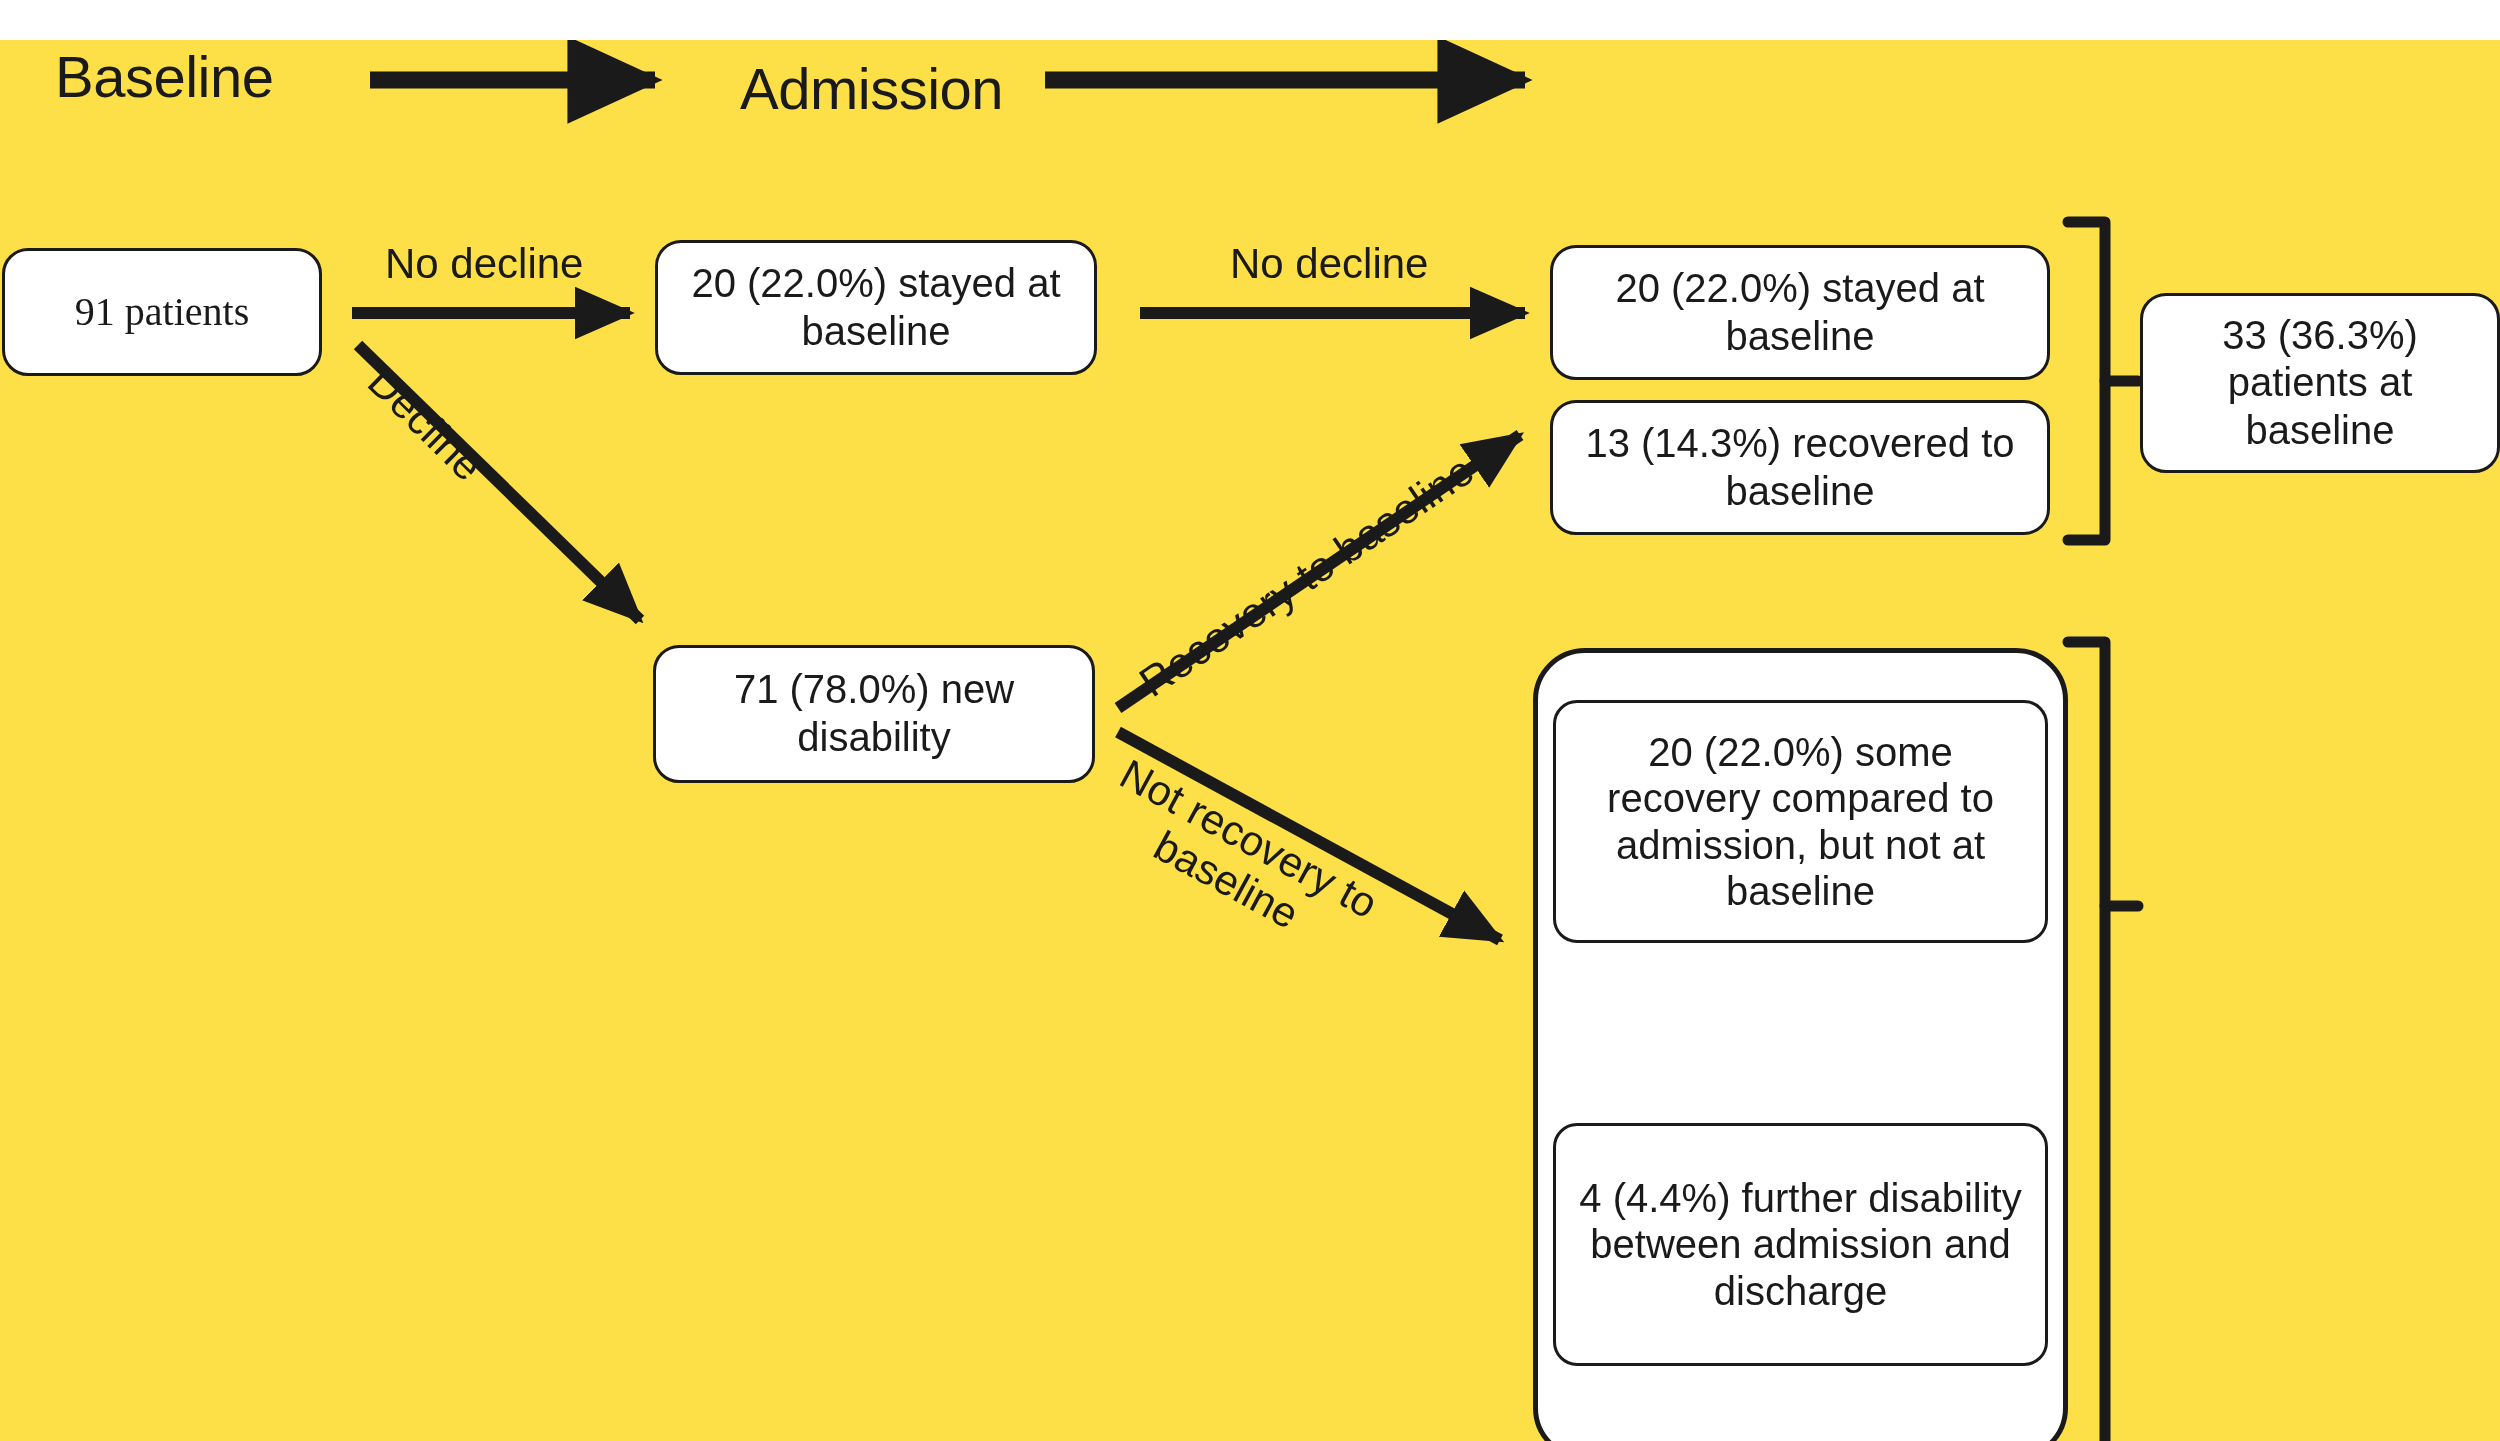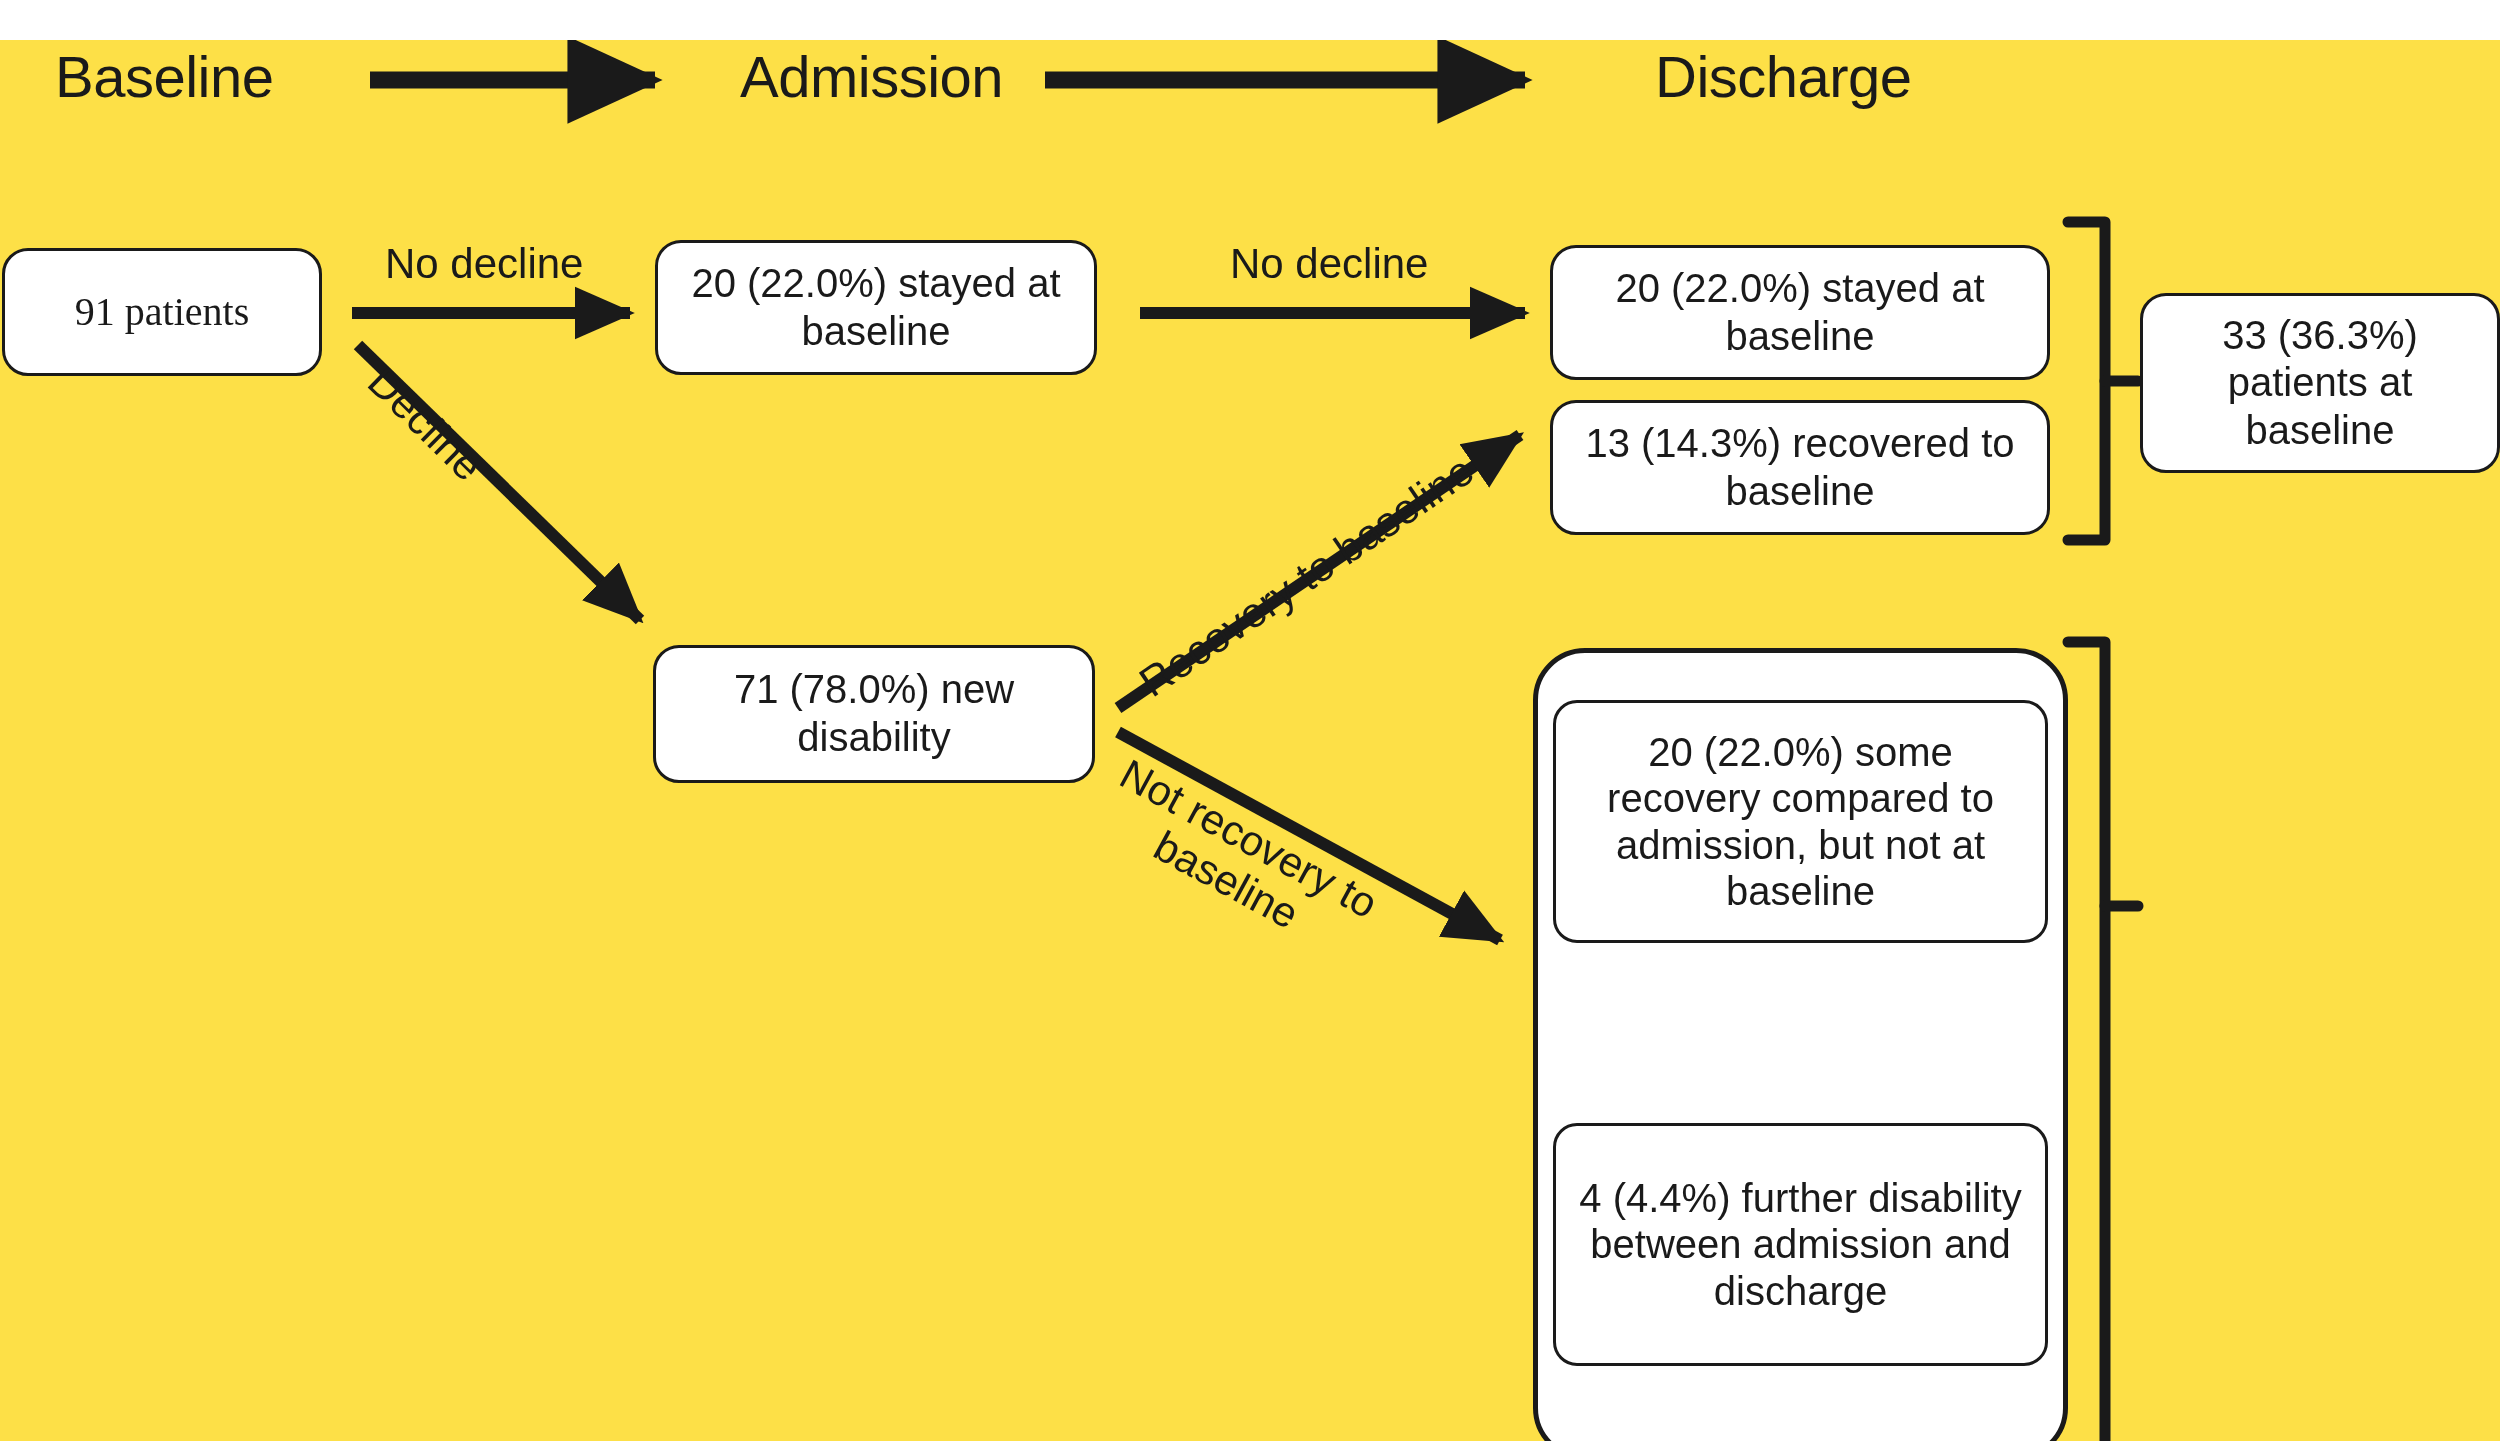--- a/index.html
+++ b/index.html
@@ -130,22 +130,21 @@
       <line x1="2105" y1="341" x2="2138" y2="341" stroke="#1a1a1a" stroke-width="11" stroke-linecap="round"></line>
     </g>
 
     <g>
       <path d="M 2068 602 L 2105 602 L 2105 1420 L 2068 1420" fill="none" stroke="#1a1a1a" stroke-width="11" stroke-linecap="round" stroke-linejoin="round"></path>
       <line x1="2105" y1="866" x2="2138" y2="866" stroke="#1a1a1a" stroke-width="11" stroke-linecap="round"></line>
     </g>
   </svg>
 
   <div class="col-header" style="left:55px; top:8px;">Baseline</div>
-  <div class="col-header" style="left:740px; top:8px;text-align:right;">Admission</div>
-  <div class="col-header" style="left:1655px; top:8px;">Discharge</div>
+  <div class="col-header" style="left:740px; top:20px;text-align:right;">Admission</div>
 
   <div class="node" style="left:2px; top:208px; width:320px; height:128px;font-family:Liberation Serif, serif;">91 patients</div>
 
   <div class="node" style="left:655px; top:200px; width:442px; height:135px;">20 (22.0%) stayed at baseline</div>
 
   <div class="node" style="left:653px; top:605px; width:442px; height:138px;">71 (78.0%) new disability</div>
 
   <div class="node" style="left:1550px; top:205px; width:500px; height:135px;">20 (22.0%) stayed at baseline</div>
 
   <div class="node" style="left:1550px; top:360px; width:500px; height:135px;">13 (14.3%) recovered to baseline</div>

